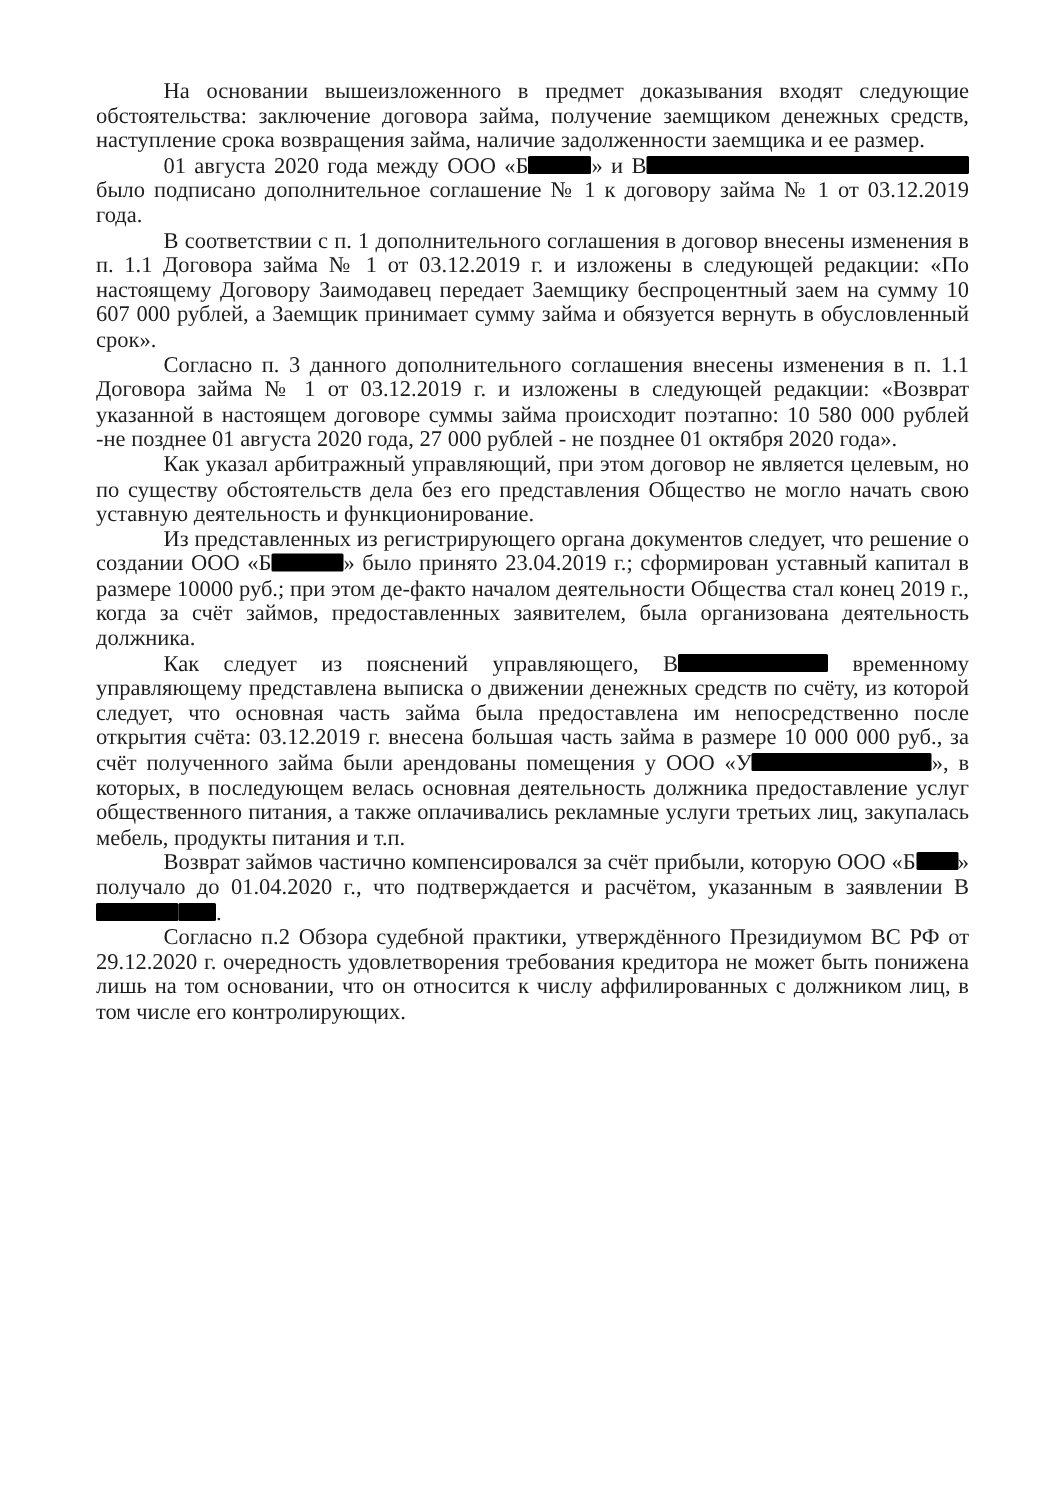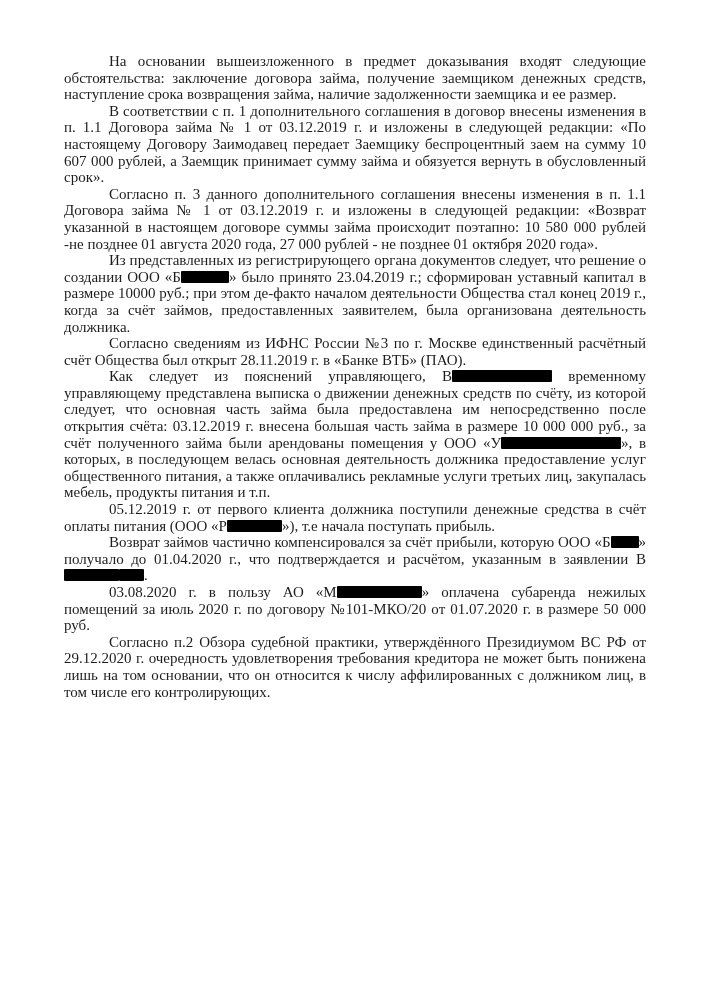--- a/index.html
+++ b/index.html
@@ -38,23 +38,22 @@
     vertical-align: -1px;
     border-radius: 1px;
   }
 </style>
 </head>
 <body>
 
 <div class="page">
   <div class="doc-body" style="color: rgb(29, 29, 29);">
       <p class="para"><span>На основании вышеизложенного в предмет доказывания входят следующие обстоятельства: заключение договора займа, получение заемщиком денежных средств, наступление срока возвращения займа, наличие задолженности заемщика и ее размер.</span></p>
+      <p class="para"><span>01 августа 2020 года между ООО «Б</span><span class="redaction" style="width: 42px; background: rgb(0, 0, 0);"></span><span>» и В</span><span class="redaction" style="width: 215px; background: rgb(0, 0, 0);"></span><span> было подписано дополнительное соглашение № 1 к договору займа № 1 от 03.12.2019 года.</span></p>
       <p class="para"><span>В соответствии с п. 1 дополнительного соглашения в договор внесены изменения в п. 1.1 Договора займа № 1 от 03.12.2019 г. и изложены в следующей редакции: «По настоящему Договору Заимодавец передает Заемщику беспроцентный заем на сумму 10 607 000 рублей, а Заемщик принимает сумму займа и обязуется вернуть в обусловленный срок».</span></p>
       <p class="para"><span>Согласно п. 3 данного дополнительного соглашения внесены изменения в п. 1.1 Договора займа № 1 от 03.12.2019 г. и изложены в следующей редакции: «Возврат указанной в настоящем договоре суммы займа происходит поэтапно: 10 580 000 рублей -не позднее 01 августа 2020 года, 27 000 рублей - не позднее 01 октября 2020 года».</span></p>
+      <p class="para"><span>Как указал арбитражный управляющий, при этом договор не является целевым, но по существу обстоятельств дела без его представления Общество не могло начать свою уставную деятельность и функционирование.</span></p>
       <p class="para"><span>Из представленных из регистрирующего органа документов следует, что решение о создании ООО «Б</span><span class="redaction" style="width: 48px; background: rgb(0, 0, 0);"></span><span>» было принято 23.04.2019 г.; сформирован уставный капитал в размере 10000 руб.; при этом де-факто началом деятельности Общества стал конец 2019 г., когда за счёт займов, предоставленных заявителем, была организована деятельность должника.</span></p>
-      <p class="para"><span>Согласно сведениям из ИФНС России №3 по г. Москве единственный расчётный счёт Общества был открыт 28.11.2019 г. в «Банке ВТБ» (ПАО).</span></p>
       <p class="para"><span>Как следует из пояснений управляющего, В</span><span class="redaction" style="width: 100px; background: rgb(0, 0, 0);"></span><span> временному управляющему представлена выписка о движении денежных средств по счёту, из которой следует, что основная часть займа была предоставлена им непосредственно после открытия счёта: 03.12.2019 г. внесена большая часть займа в размере 10 000 000 руб., за счёт полученного займа были арендованы помещения у ООО «У</span><span class="redaction" style="width: 120px; background: rgb(0, 0, 0);"></span><span>», в которых, в последующем велась основная деятельность должника предоставление услуг общественного питания, а также оплачивались рекламные услуги третьих лиц, закупалась мебель, продукты питания и т.п.</span></p>
-      <p class="para"><span>05.12.2019 г. от первого клиента должника поступили денежные средства в счёт оплаты питания (ООО «Р</span><span class="redaction" style="width: 55px; background: rgb(0, 0, 0);"></span><span>»), т.е начала поступать прибыль.</span></p>
       <p class="para"><span>Возврат займов частично компенсировался за счёт прибыли, которую ООО «Б</span><span class="redaction" style="width: 28px; background: rgb(0, 0, 0);"></span><span>» получало до 01.04.2020 г., что подтверждается и расчётом, указанным в заявлении В</span><span class="redaction" style="width: 55px; background: rgb(0, 0, 0);"></span><span class="redaction" style="width: 25px; background: rgb(0, 0, 0);"></span><span>.</span></p>
-      <p class="para"><span>03.08.2020 г. в пользу АО «М</span><span class="redaction" style="width: 85px; background: rgb(0, 0, 0);"></span><span>» оплачена субаренда нежилых помещений за июль 2020 г. по договору №101-МКО/20 от 01.07.2020 г. в размере 50 000 руб.</span></p>
       <p class="para"><span>Согласно п.2 Обзора судебной практики, утверждённого Президиумом ВС РФ от 29.12.2020 г. очередность удовлетворения требования кредитора не может быть понижена лишь на том основании, что он относится к числу аффилированных с должником лиц, в том числе его контролирующих.</span></p>
     </div>
 </div>
 
 </body></html>

